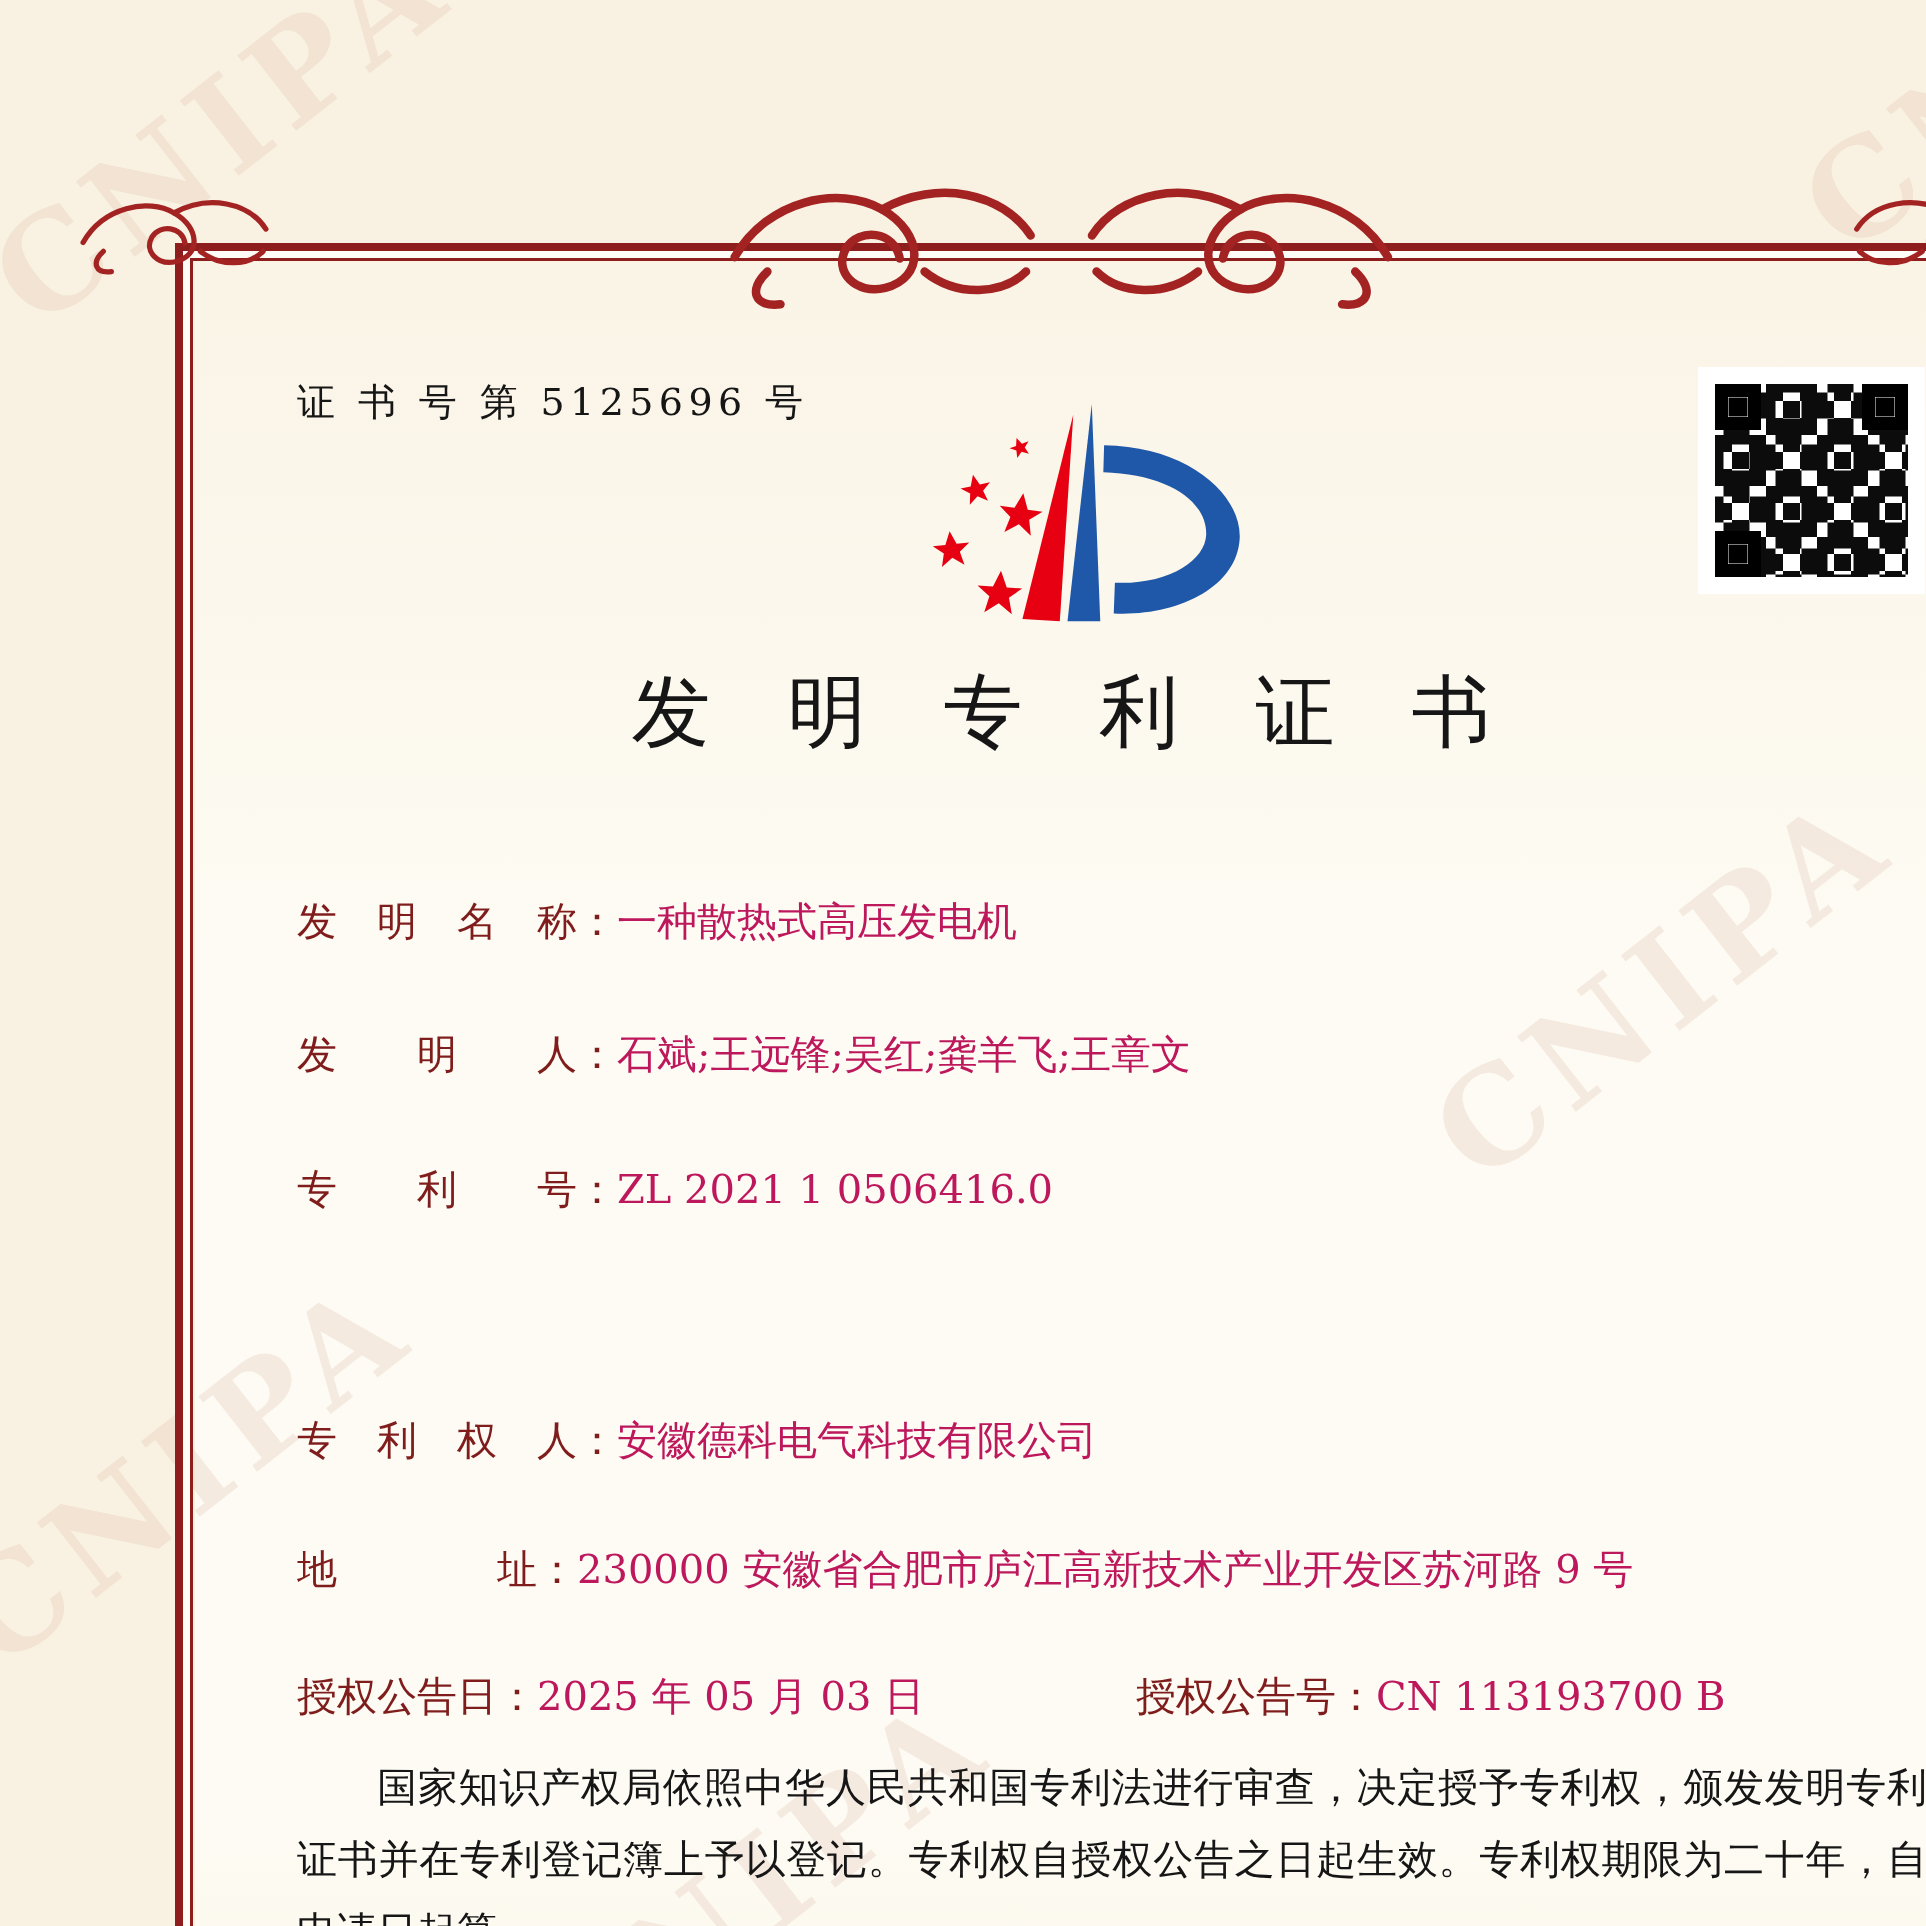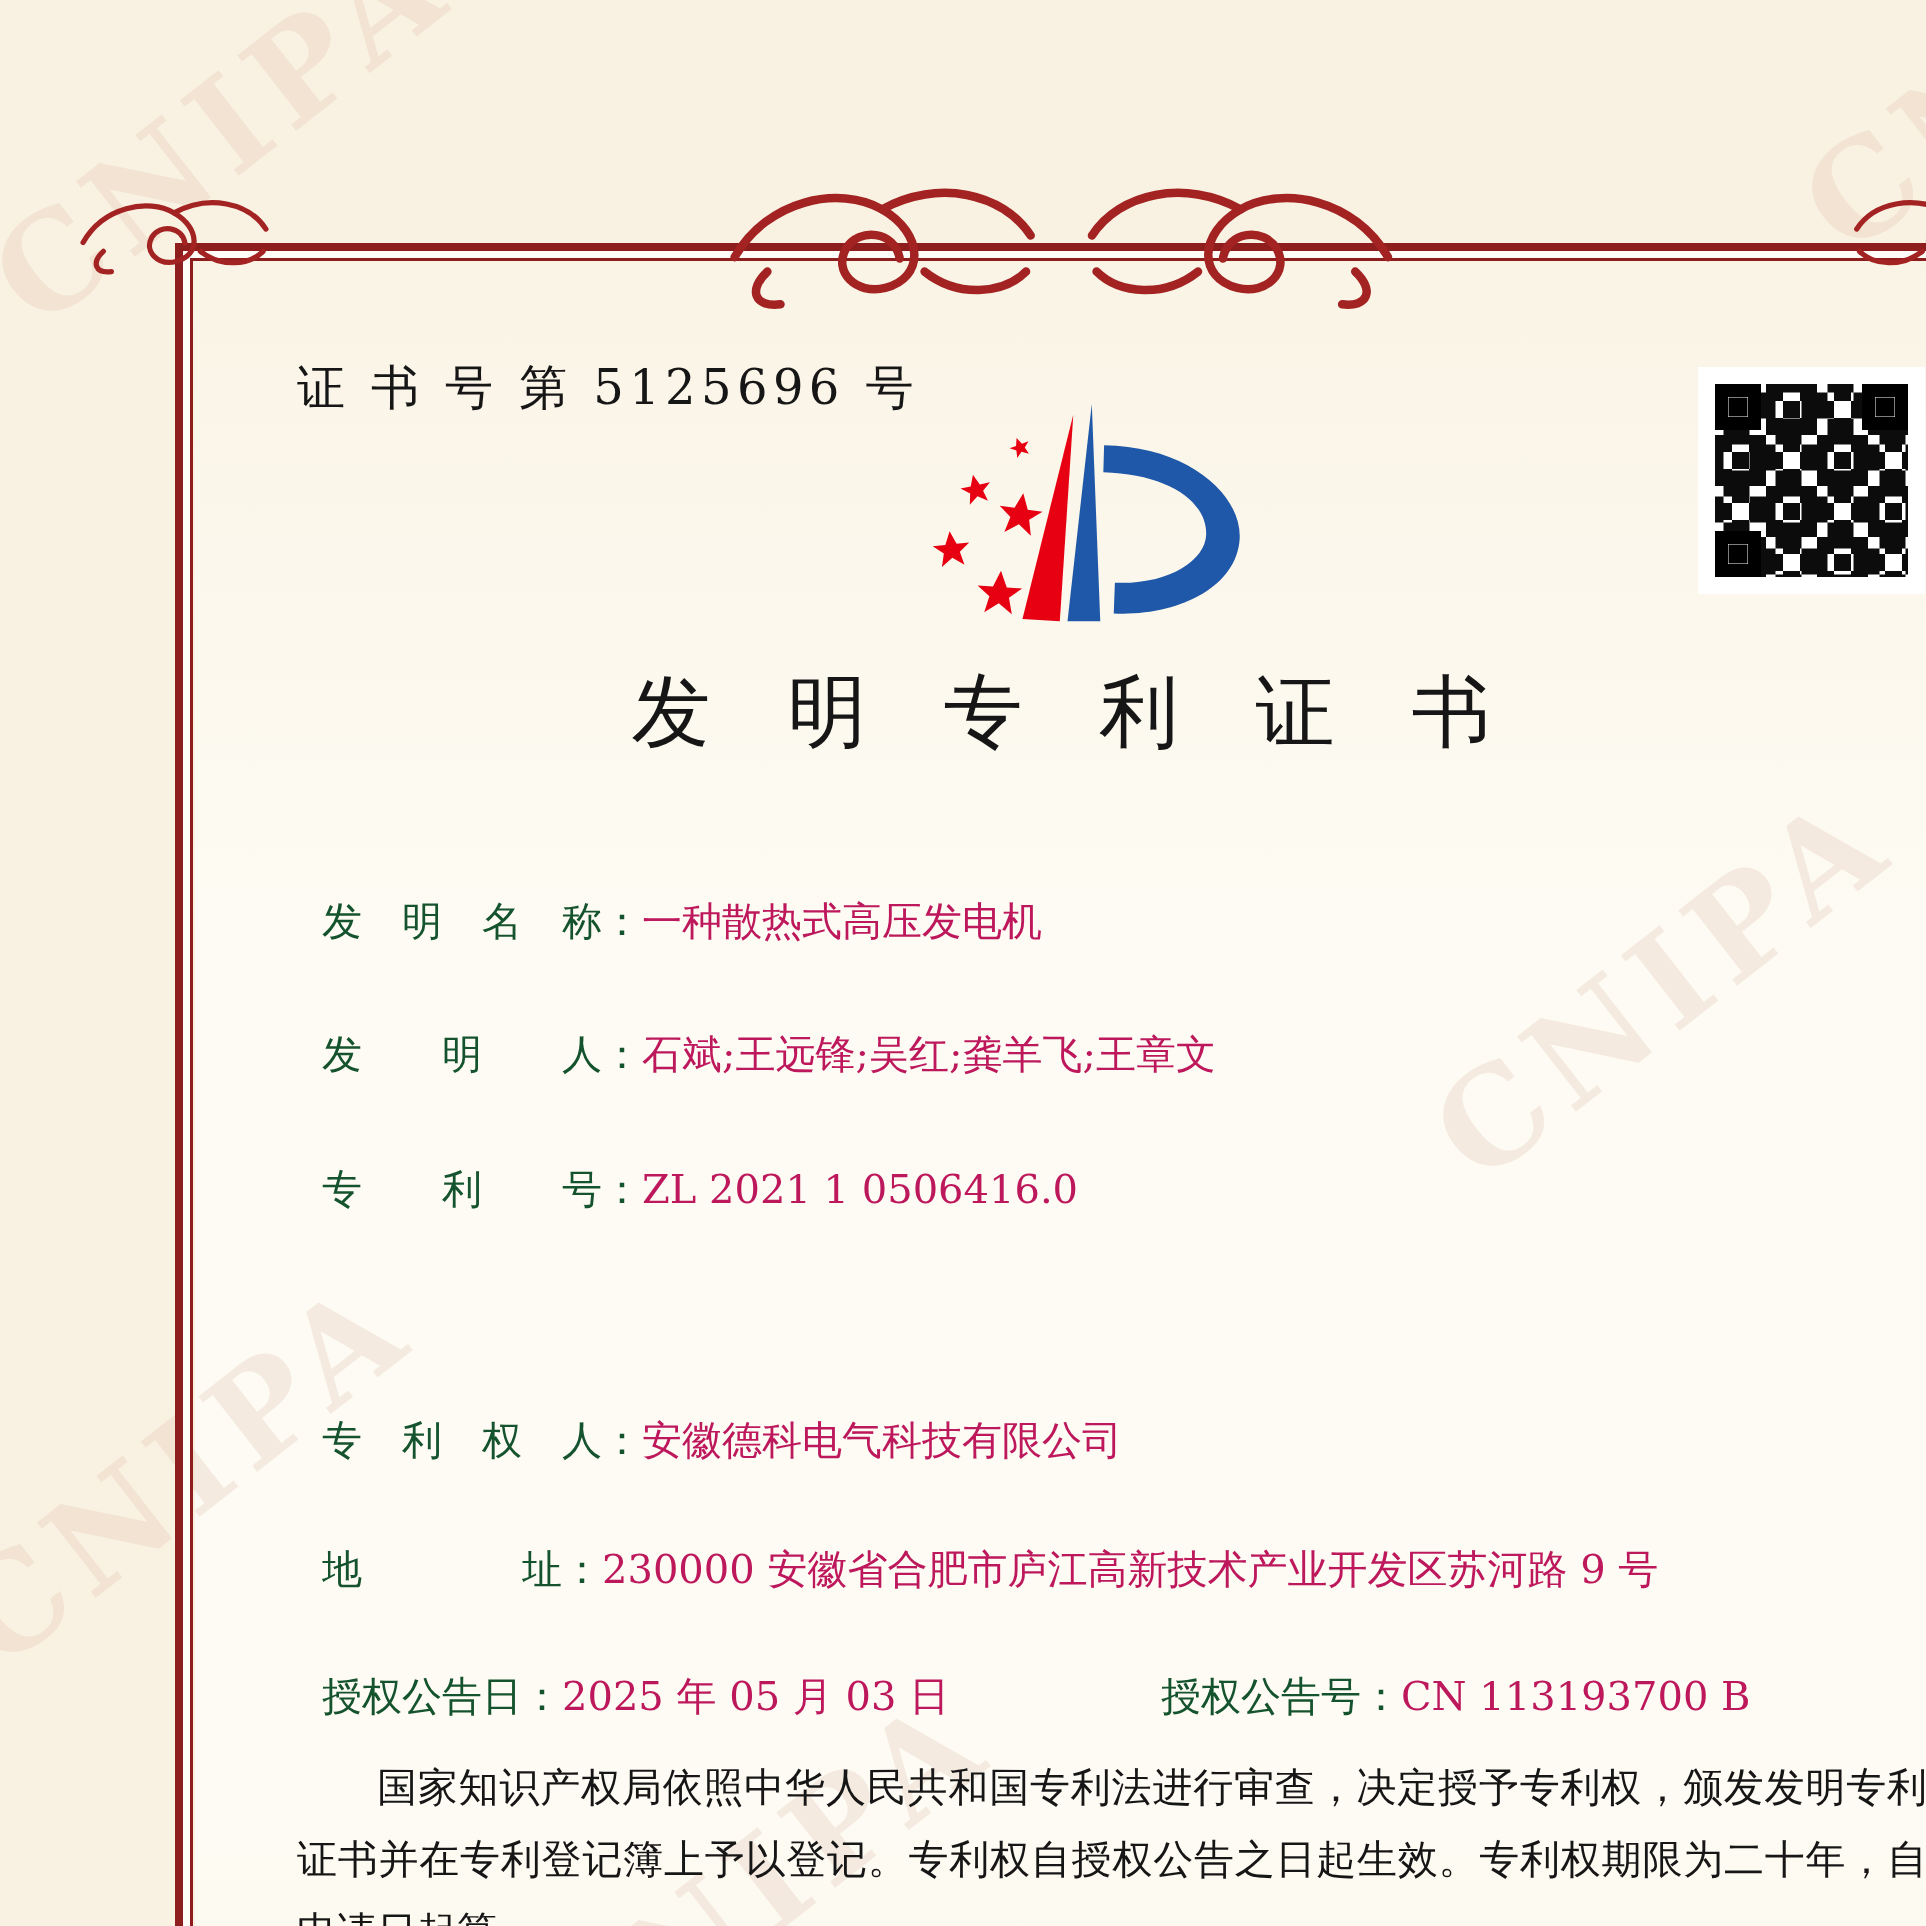--- a/index.html
+++ b/index.html
@@ -15,37 +15,37 @@
   .frame-outer{position:absolute;left:175px;top:243px;right:176px;bottom:118px;
     border:8.5px solid #8e1d1d;box-sizing:border-box;z-index:3;}
   .frame-gap{position:absolute;inset:0;border:7.7px solid #fdfcf6;box-sizing:border-box;}
   .frame-inner{position:absolute;inset:0;border:3.5px solid #8e1d1d;box-sizing:border-box;}
   .inner-bg{position:absolute;left:195px;top:262px;width:1733px;height:2603px;z-index:1;
     background:linear-gradient(180deg,#faf4e6 0%,#fdfbf3 26%,#fdfbf3 60%,#faf3e4 78%,#f9f1e0 100%);}
   
   .wm{position:absolute;z-index:2;font-size:131px;font-weight:bold;letter-spacing:11.6px;
     color:rgba(198,142,120,0.15);transform:rotate(-38deg);white-space:nowrap;pointer-events:none;}
   
-  .cert-no{position:absolute;left:297px;top:356px;z-index:10;font-size:48px;letter-spacing:5.4px;}
+  .cert-no{position:absolute;left:297px;top:377px;z-index:10;font-size:38px;letter-spacing:5.4px;}
   .logo{position:absolute;left:919px;top:347px;width:324px;height:285px;z-index:10;}
   .qr-patch{position:absolute;left:1698px;top:367px;width:227px;height:227px;background:#ffffff;z-index:10;}
   .qr-code{position:absolute;left:17.3px;top:17.3px;width:193px;height:193px;
     background-image:
       repeating-conic-gradient(#0c0c0c 0 25%,transparent 0 50%),
       repeating-conic-gradient(#0c0c0c 0 25%,transparent 0 50%);
     background-size:34px 34px,52px 52px;
     background-position:0 0,8.5px 8.5px;}
   .qr-finder{position:absolute;width:46px;height:46px;border:13px solid #000;background:#fff;box-sizing:border-box;}
   .qr-finder::after{content:"";position:absolute;left:50%;top:50%;width:19px;height:19px;background:#000;transform:translate(-50%,-50%);}
   .qr-tl{left:0;top:0;} .qr-tr{right:0;top:0;} .qr-bl{left:0;bottom:0;}
   .title{position:absolute;left:233px;top:660px;width:1733px;z-index:10;text-align:center;
     font-size:79px;letter-spacing:77px;font-weight:400;white-space:nowrap;}
   
   .field-row{position:absolute;left:297px;z-index:10;font-size:40px;line-height:1.2;white-space:nowrap;}
-  .f-label{color:#14532d;margin-left:25px;}
+  .f-label{color:#7f1d1d;}
   .f-value{color:#be185d;}
   
   .body-text{position:absolute;left:297px;top:1751px;width:1630px;z-index:10;
     font-size:40px;line-height:72px;text-align:justify;}
   .body-text p{margin:0;text-indent:2em;}
   
   .orn{position:absolute;left:0;top:0;width:2123px;height:3003px;z-index:12;pointer-events:none;}
 </style>
 </head>
 <body>

